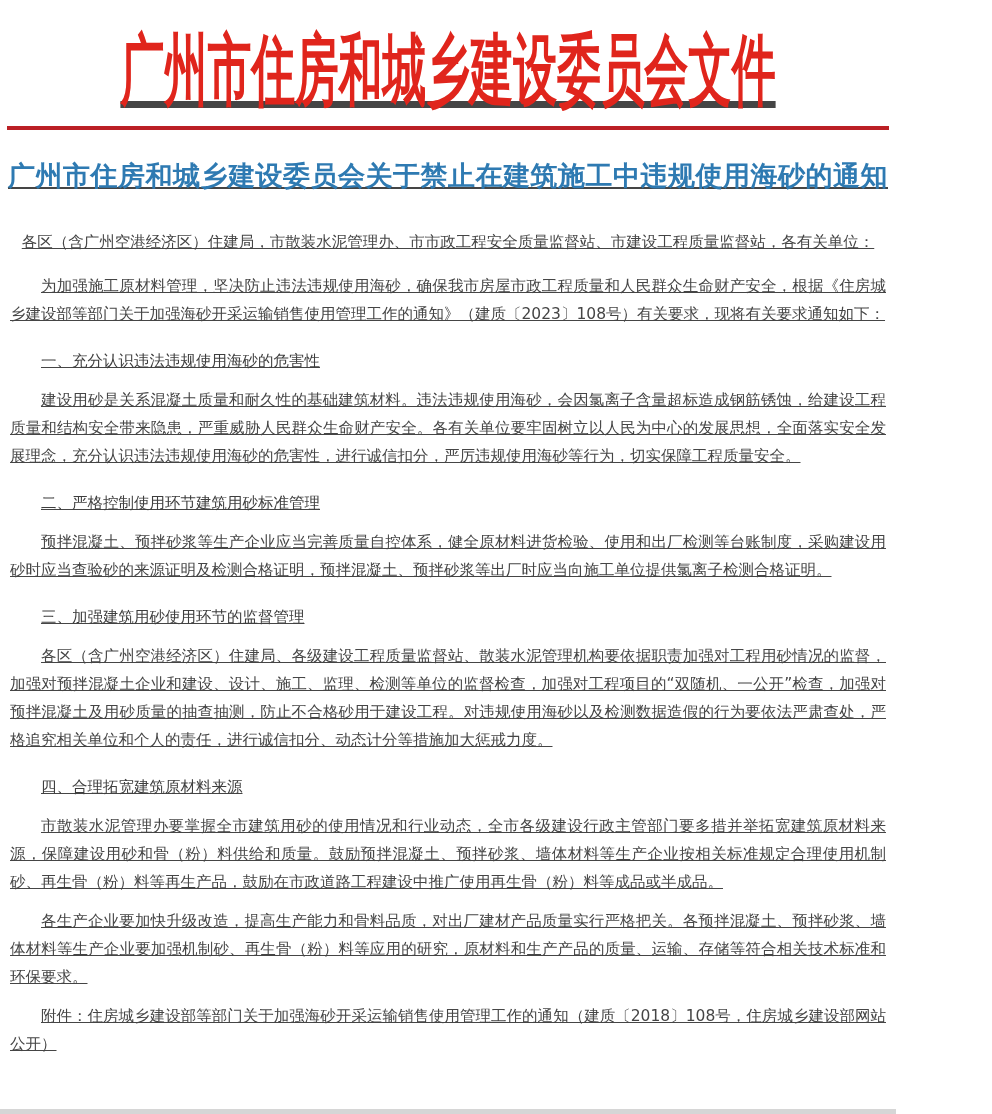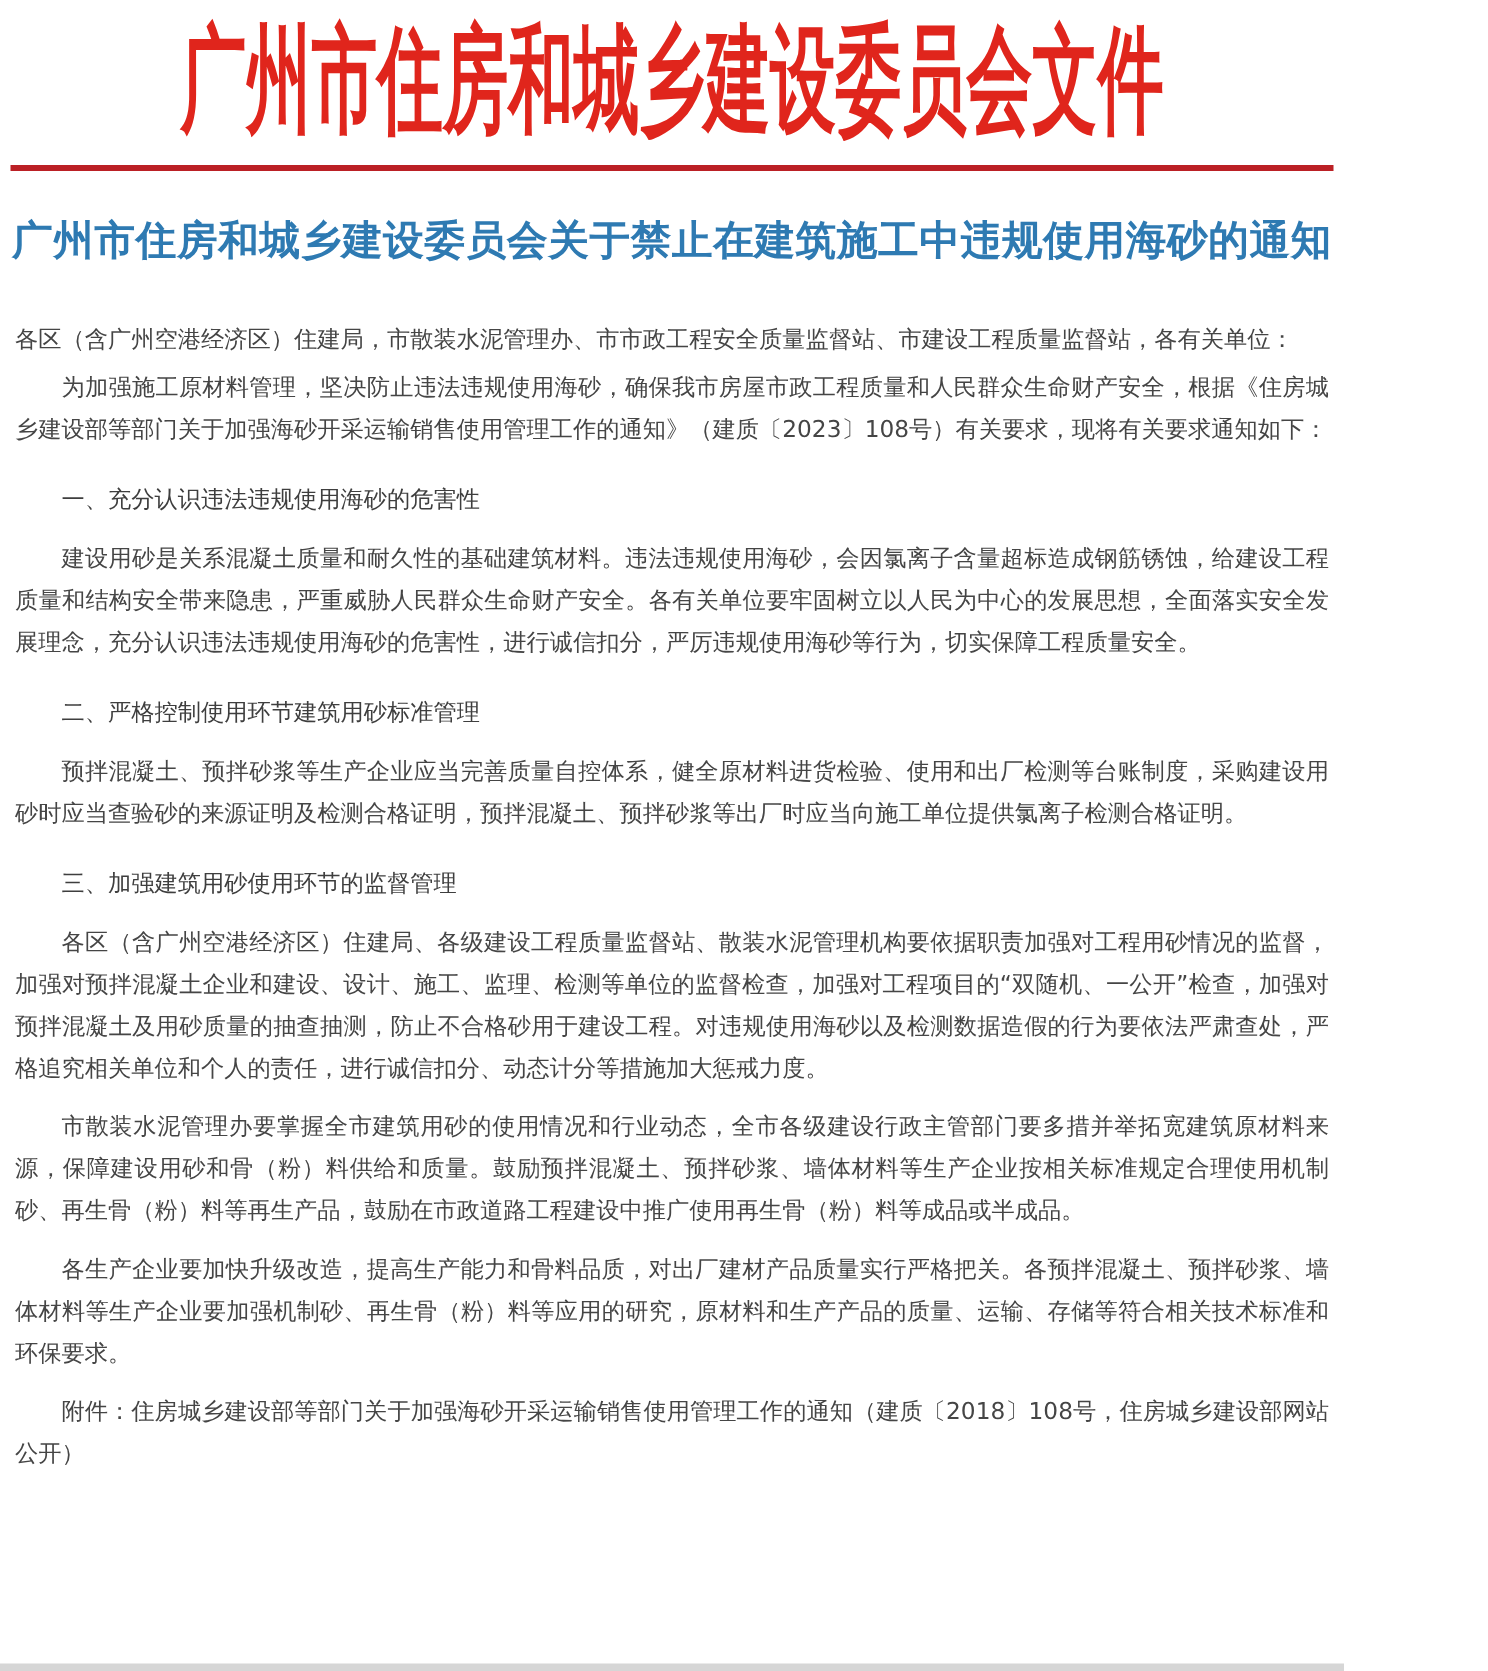--- a/index.html
+++ b/index.html
@@ -8,21 +8,21 @@
     --title-blue:#2e7ab2;
     --body-text:#454545;
   }
   *{margin:0;padding:0;box-sizing:border-box;}
   html,body{width:992px;height:1114px;background:#ffffff;overflow:hidden;}
   body{
     font-family:"DejaVu Sans","Liberation Sans",sans-serif;
     color:var(--body-text);
     position:relative;
   }
-  .page{width:896px;height:1114px;padding-top:8px;position:relative;}
+  .page{width:896px;height:1114px;padding-top:24px;position:relative;text-decoration:underline;}
 
   
   .masthead-wrap{
     width:100%;
     display:flex;
     justify-content:center;
     overflow:hidden;
     height:92px;
     align-items:center;
   }
@@ -61,22 +61,23 @@
   }
 
   .content{
     margin-top:34px;
     padding:0 10px;
     font-size:15.5px;
     line-height:28px;
     color:var(--body-text);
   }
   .recipients{
-    margin-bottom:4px;
+    margin-bottom:16px;
     text-indent:0;
+    text-align:center;
   }
   .para{
     text-indent:31px;
     margin-bottom:11px;
     text-align:justify;
   }
   .heading{
     text-indent:31px;
     margin-bottom:11px;
     color:#3e3e3e;
@@ -108,20 +109,21 @@
 
     <div class="recipients">各区（含广州空港经济区）住建局，市散装水泥管理办、市市政工程安全质量监督站、市建设工程质量监督站，各有关单位：</div>
 
     <div class="para">为加强施工原材料管理，坚决防止违法违规使用海砂，确保我市房屋市政工程质量和人民群众生命财产安全，根据《住房城乡建设部等部门关于加强海砂开采运输销售使用管理工作的通知》（建质〔2023〕108号）有关要求，现将有关要求通知如下：</div>
     <div class="heading">一、充分认识违法违规使用海砂的危害性</div>
     <div class="para">建设用砂是关系混凝土质量和耐久性的基础建筑材料。违法违规使用海砂，会因氯离子含量超标造成钢筋锈蚀，给建设工程质量和结构安全带来隐患，严重威胁人民群众生命财产安全。各有关单位要牢固树立以人民为中心的发展思想，全面落实安全发展理念，充分认识违法违规使用海砂的危害性，进行诚信扣分，严厉违规使用海砂等行为，切实保障工程质量安全。</div>
     <div class="heading">二、严格控制使用环节建筑用砂标准管理</div>
     <div class="para">预拌混凝土、预拌砂浆等生产企业应当完善质量自控体系，健全原材料进货检验、使用和出厂检测等台账制度，采购建设用砂时应当查验砂的来源证明及检测合格证明，预拌混凝土、预拌砂浆等出厂时应当向施工单位提供氯离子检测合格证明。</div>
     <div class="heading">三、加强建筑用砂使用环节的监督管理</div>
     <div class="para">各区（含广州空港经济区）住建局、各级建设工程质量监督站、散装水泥管理机构要依据职责加强对工程用砂情况的监督，加强对预拌混凝土企业和建设、设计、施工、监理、检测等单位的监督检查，加强对工程项目的“双随机、一公开”检查，加强对预拌混凝土及用砂质量的抽查抽测，防止不合格砂用于建设工程。对违规使用海砂以及检测数据造假的行为要依法严肃查处，严格追究相关单位和个人的责任，进行诚信扣分、动态计分等措施加大惩戒力度。</div>
+    <div class="heading">四、合理拓宽建筑原材料来源</div>
     <div class="para">市散装水泥管理办要掌握全市建筑用砂的使用情况和行业动态，全市各级建设行政主管部门要多措并举拓宽建筑原材料来源，保障建设用砂和骨（粉）料供给和质量。鼓励预拌混凝土、预拌砂浆、墙体材料等生产企业按相关标准规定合理使用机制砂、再生骨（粉）料等再生产品，鼓励在市政道路工程建设中推广使用再生骨（粉）料等成品或半成品。</div>
     <div class="para">各生产企业要加快升级改造，提高生产能力和骨料品质，对出厂建材产品质量实行严格把关。各预拌混凝土、预拌砂浆、墙体材料等生产企业要加强机制砂、再生骨（粉）料等应用的研究，原材料和生产产品的质量、运输、存储等符合相关技术标准和环保要求。</div>
     <div class="para">附件：住房城乡建设部等部门关于加强海砂开采运输销售使用管理工作的通知（建质〔2018〕108号，住房城乡建设部网站公开）</div>
 
   </div>
 
   <div class="bottom-edge"></div>
 </div>
 
 </body></html>

